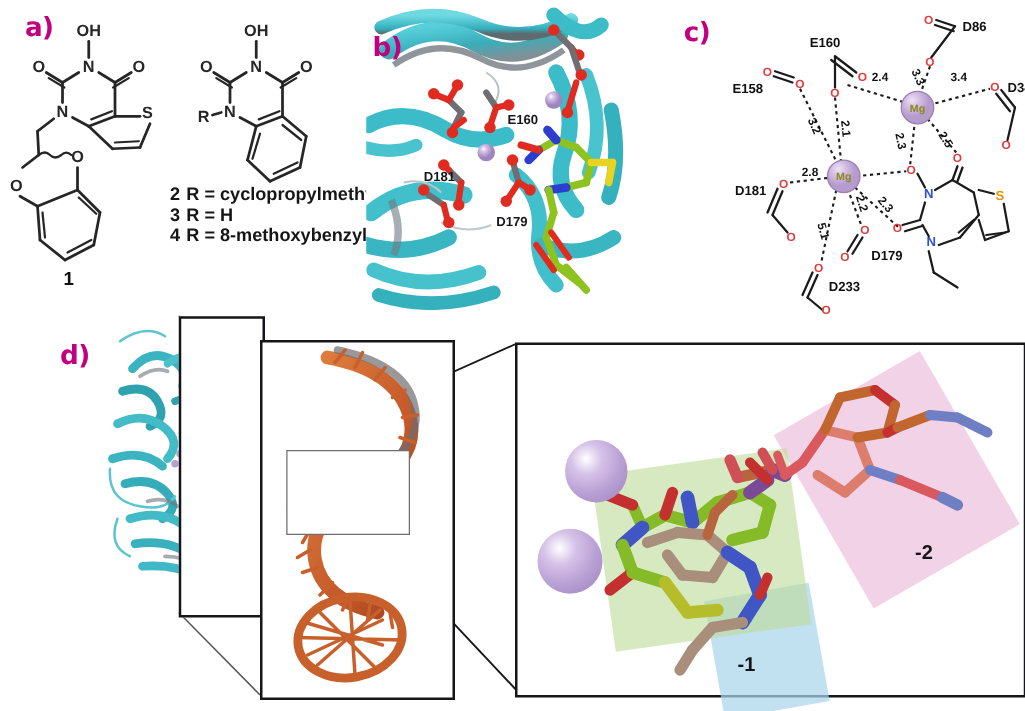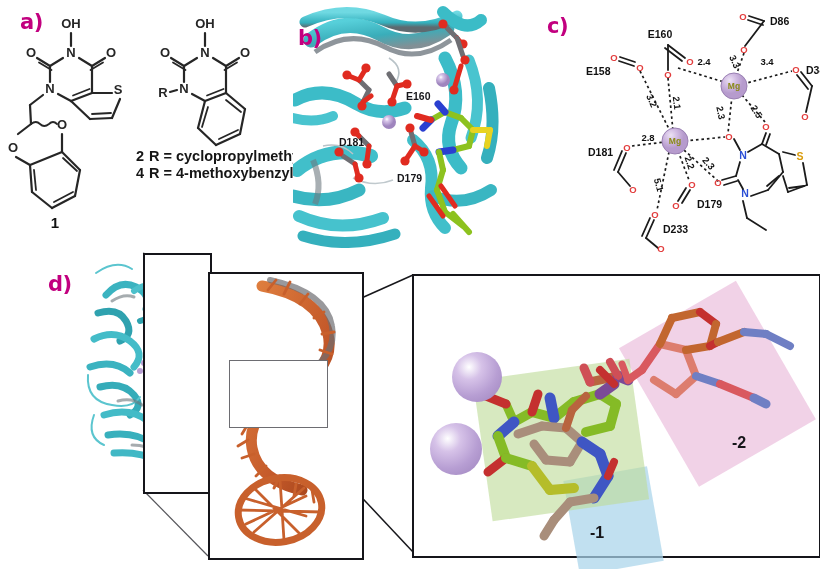--- a/index.html
+++ b/index.html
@@ -131,21 +131,22 @@
     <line class="bond" x1="245" y1="109" x2="240" y2="134"></line>
     <line class="bond" x1="240" y1="134" x2="216" y2="145"></line>
     <line class="bond-thin" x1="238" y1="130" x2="219" y2="139"></line>
     <line class="bond" x1="216" y1="145" x2="198" y2="128"></line>
     <line class="bond" x1="198" y1="128" x2="205" y2="101"></line>
     <line class="bond-thin" x1="202" y1="127" x2="208" y2="107"></line>
   </svg>
 
   <div class="rlist" style="left:136px;top:148px;">
     <div><b>2</b><span>R = cyclopropylmethyl</span></div>
-    <div><b>4</b><span>R = 4-methoxybenzyl</span></div>
+    <div><b>3</b><span>R = H</span></div>
+    <div><b>4</b><span>R = 8-methoxybenzyl</span></div>
   </div>
 </div>
 
 <div class="ribbonbox" style="left:293px;top:0;width:207px;height:248px;">
   <svg width="207" height="248">
     <defs>
       <linearGradient id="rib1" x1="0" y1="0" x2="1" y2="1">
         <stop offset="0%" stop-color="#4ecdd8"></stop>
             <stop offset="55%" stop-color="#2fa9b6"></stop>
             <stop offset="100%" stop-color="#7b8a90"></stop>

